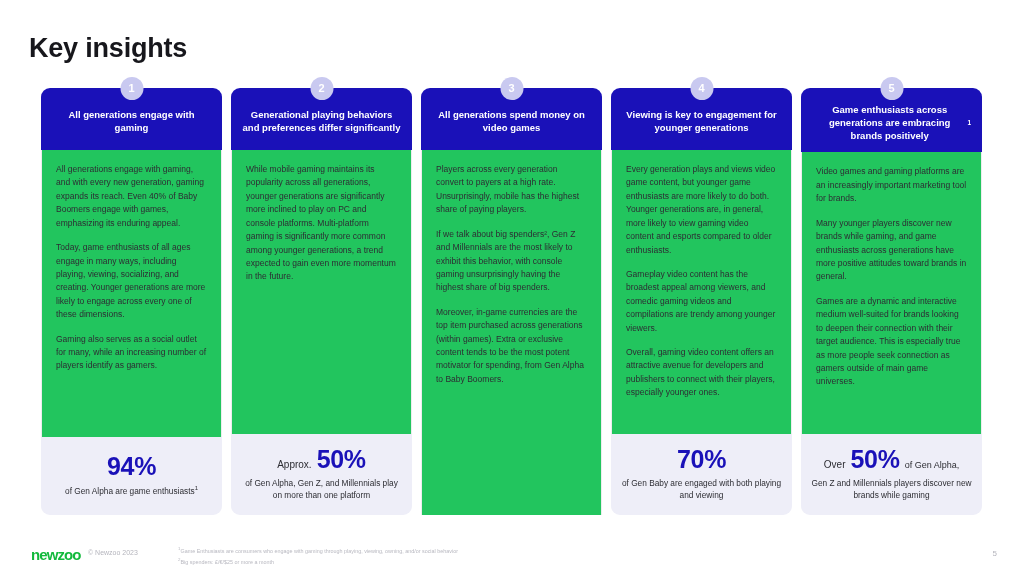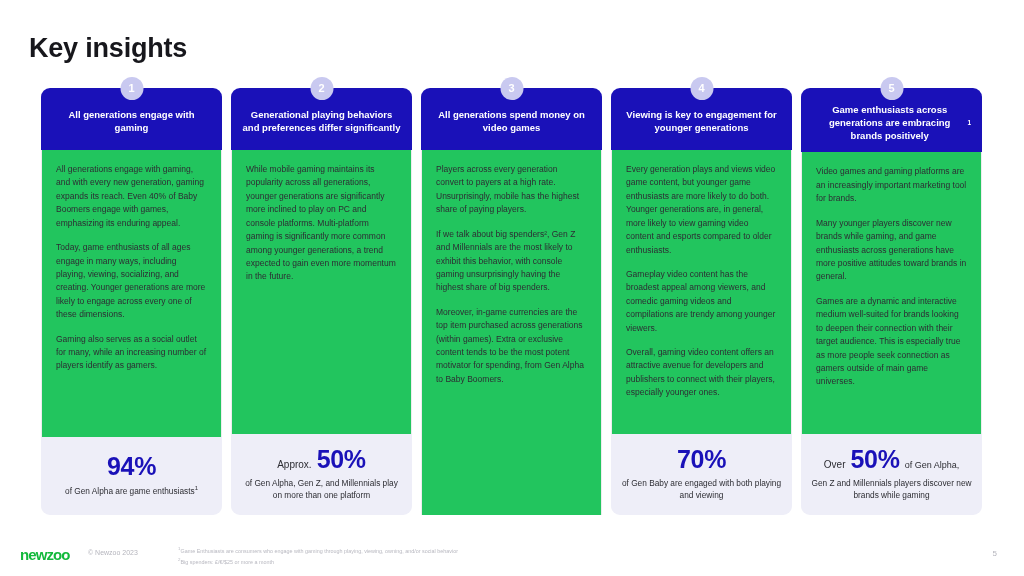--- a/index.html
+++ b/index.html
@@ -129,21 +129,21 @@
   .stat-caption sup { font-size: 6px; vertical-align: super; }
 
   .footer {
     position: absolute;
     left: 0; bottom: 0;
     width: 1024px;
     height: 36px;
   }
   .logo {
     position: absolute;
-    left: 20px; top: 6px;
+    left: 31px; top: 6px;
     font-size: 15px;
     font-weight: 800;
     color: #13b93c;
     letter-spacing: -0.9px;
   }
   .copyright {
     position: absolute;
     left: 88px; top: 9px;
     font-size: 7px;
     color: #b5b5bd;

